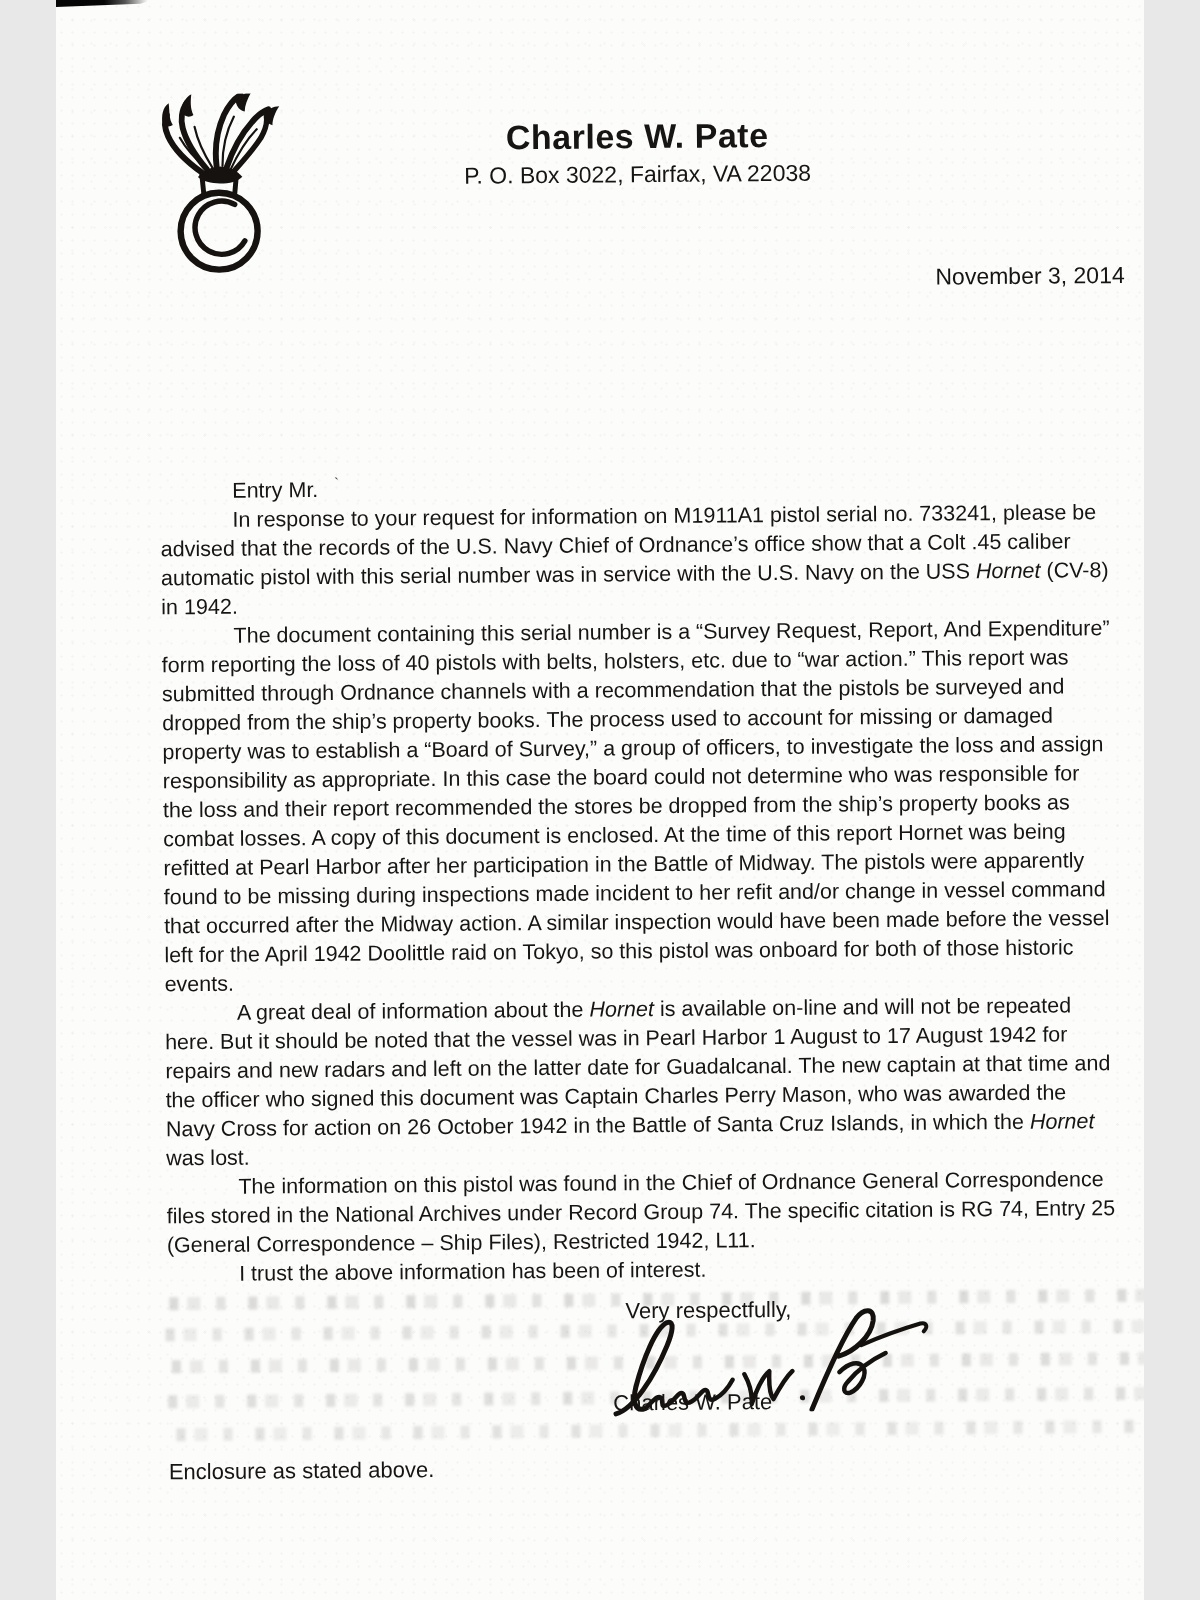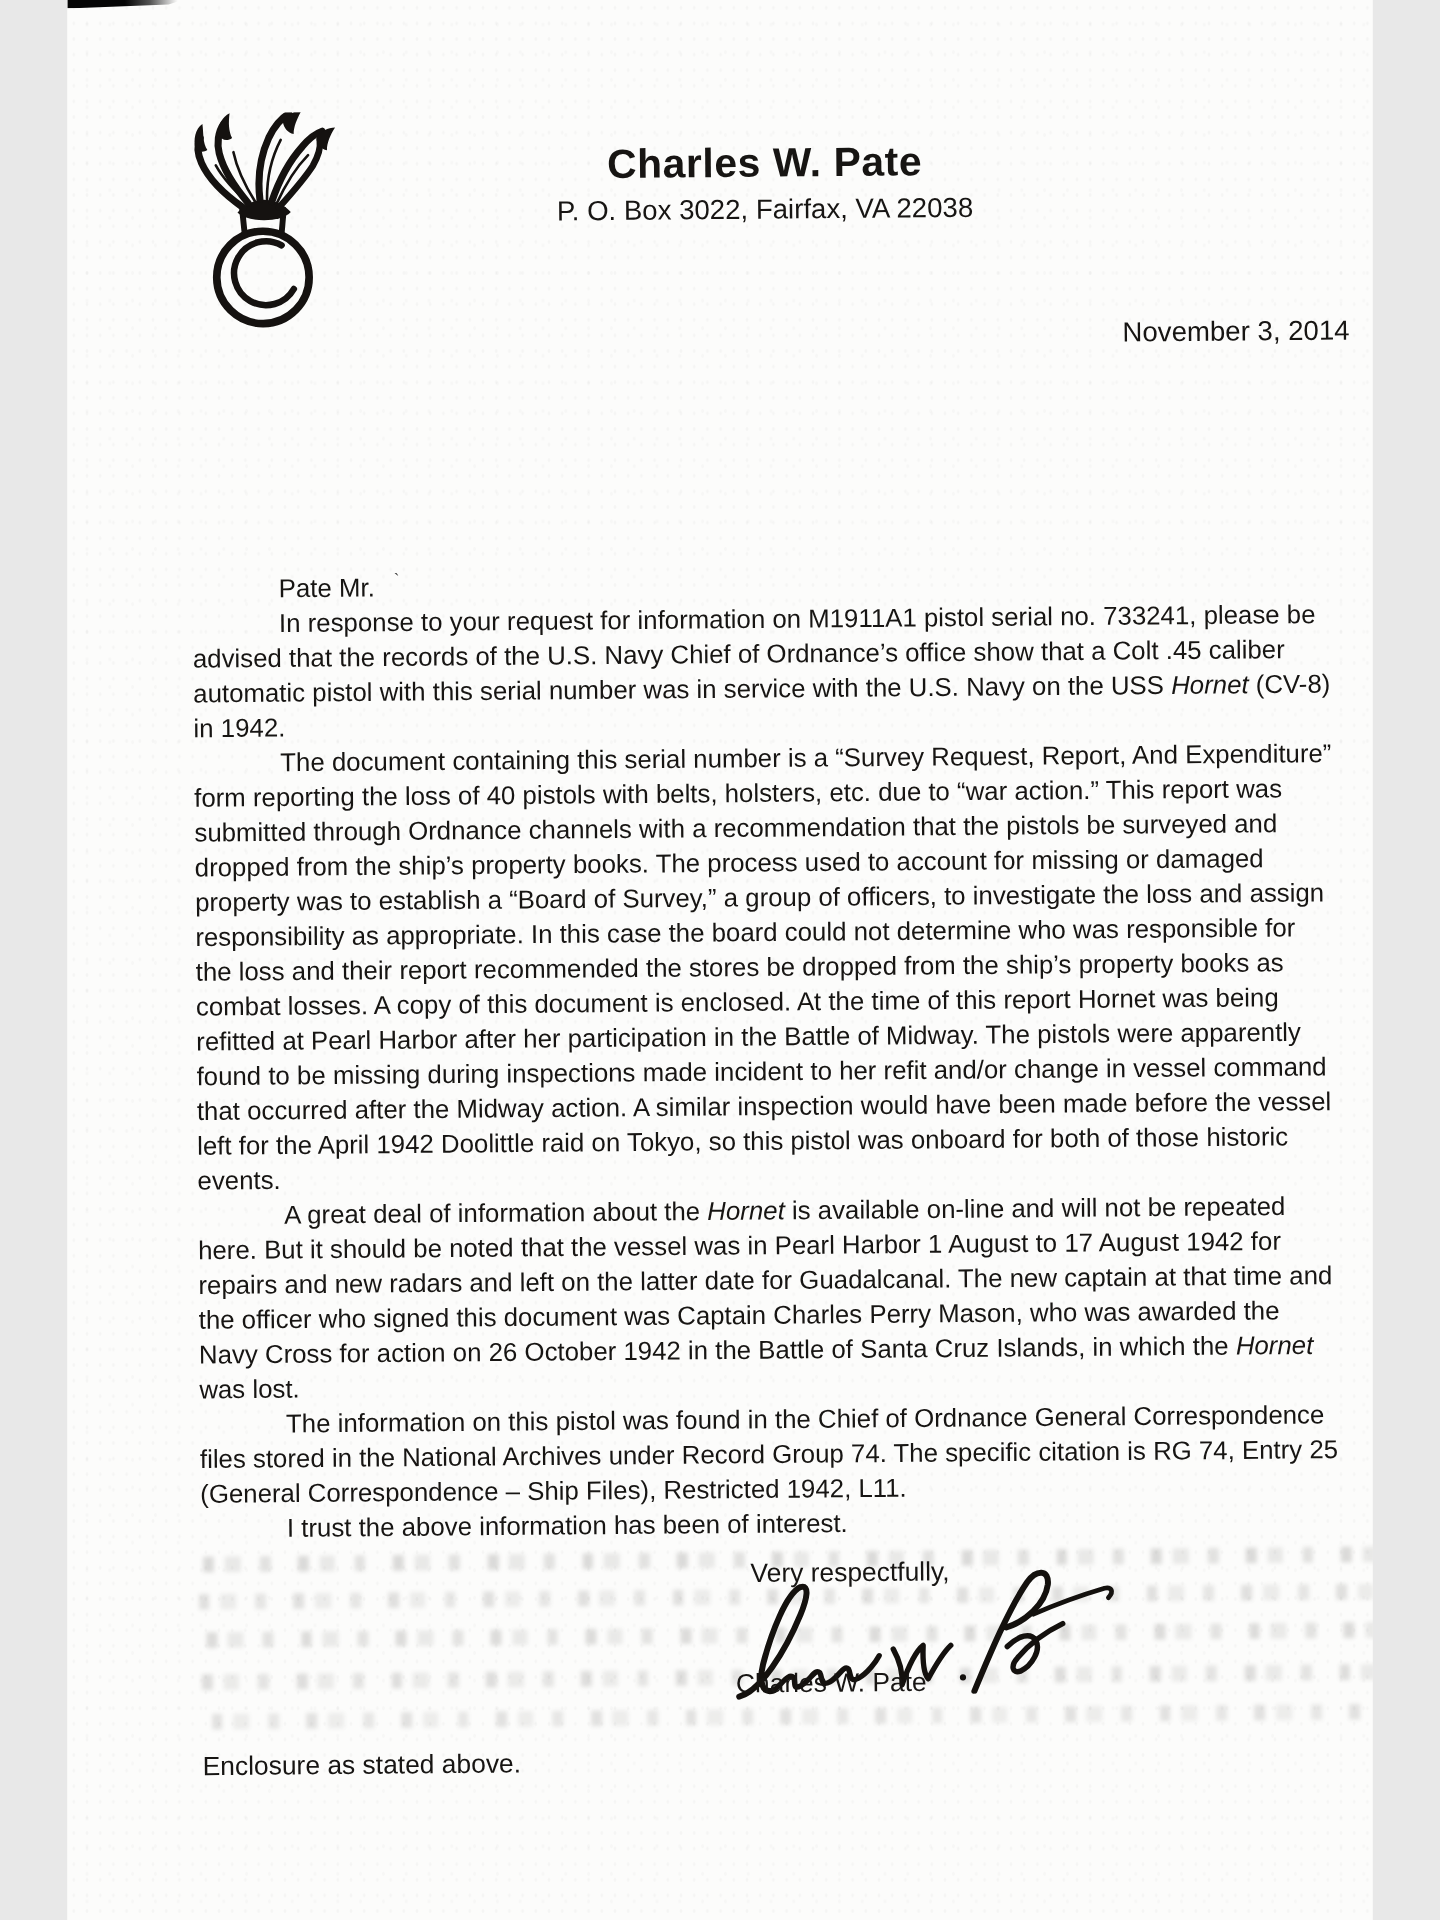--- a/index.html
+++ b/index.html
@@ -100,21 +100,21 @@
 
     <div class="date-line">November 3, 2014</div>
 
     <div class="ghost-row" style="left:102px; top:1293px; width:980px;"></div>
     <div class="ghost-row" style="left:98px; top:1324px; width:1000px; opacity:.42;"></div>
     <div class="ghost-row" style="left:104px; top:1356px; width:985px; opacity:.48;"></div>
     <div class="ghost-row" style="left:100px; top:1391px; width:995px; opacity:.45;"></div>
     <div class="ghost-row" style="left:108px; top:1424px; width:960px; opacity:.4;"></div>
 
     <div class="letter-body">
-      <p class="salutation"><span>Pate Mr.</span><span class="redact">`</span></p>
+      <p class="salutation"><span>Entry Mr.</span><span class="redact">`</span></p>
       <span><p><span>In response to your request for information on M1911A1 pistol serial no. 733241, please be advised that the records of the U.S. Navy Chief of Ordnance’s office show that a Colt .45 caliber automatic pistol with this serial number was in service with the U.S. Navy on the USS </span><i>Hornet</i><span> (CV-8) in 1942.</span></p><p><span>The document containing this serial number is a “Survey Request, Report, And Expenditure” form reporting the loss of 40 pistols with belts, holsters, etc. due to “war action.” This report was submitted through Ordnance channels with a recommendation that the pistols be surveyed and dropped from the ship’s property books. The process used to account for missing or damaged property was to establish a “Board of Survey,” a group of officers, to investigate the loss and assign responsibility as appropriate. In this case the board could not determine who was responsible for the loss and their report recommended the stores be dropped from the ship’s property books as combat losses. A copy of this document is enclosed. At the time of this report Hornet was being refitted at Pearl Harbor after her participation in the Battle of Midway. The pistols were apparently found to be missing during inspections made incident to her refit and/or change in vessel command that occurred after the Midway action. A similar inspection would have been made before the vessel left for the April 1942 Doolittle raid on Tokyo, so this pistol was onboard for both of those historic events.</span></p><p><span>A great deal of information about the </span><i>Hornet</i><span> is available on-line and will not be repeated here. But it should be noted that the vessel was in Pearl Harbor 1 August to 17 August 1942 for repairs and new radars and left on the latter date for Guadalcanal. The new captain at that time and the officer who signed this document was Captain Charles Perry Mason, who was awarded the Navy Cross for action on 26 October 1942 in the Battle of Santa Cruz Islands, in which the </span><i>Hornet</i><span> was lost.</span></p><p><span>The information on this pistol was found in the Chief of Ordnance General Correspondence files stored in the National Archives under Record Group 74. The specific citation is RG 74, Entry 25 (General Correspondence – Ship Files), Restricted 1942, L11.</span></p><p><span>I trust the above information has been of interest.</span></p></span>
     </div>
 
     <div class="closing">
       <div class="valediction">Very respectfully,</div>
       <div class="signature">
         <svg viewBox="0 0 336 102" fill="none" stroke="#14110e" stroke-width="5" stroke-linecap="round" stroke-linejoin="round">
 
           <path d="M 10 96 C 28 92 50 60 64 30 C 70 17 73 5 65 7 C 53 12 39 44 31 70 C 27 84 29 95 39 92"></path>
 

